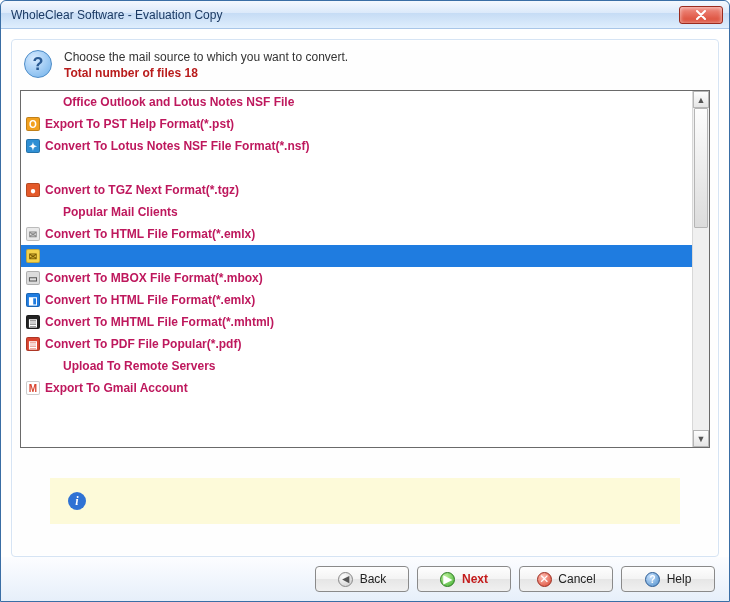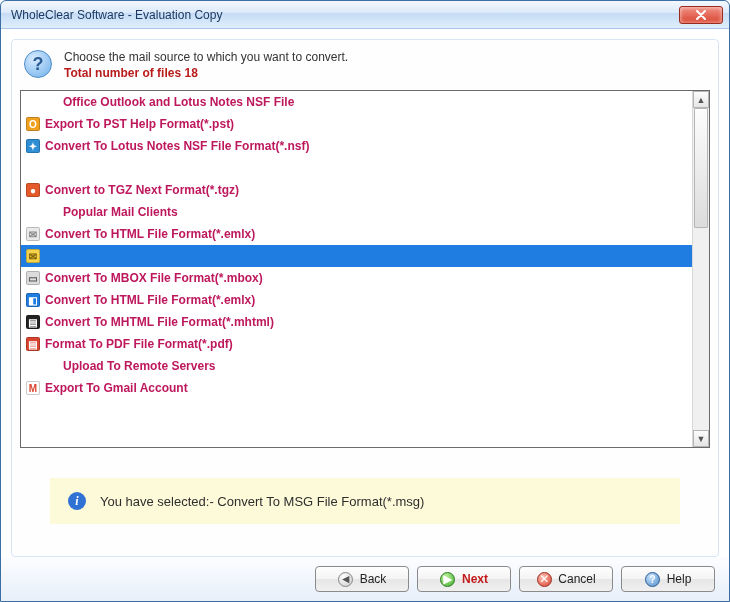--- a/index.html
+++ b/index.html
@@ -130,21 +130,21 @@
             <div class="list-row">
               <span class="icon-slot">
                 <span style="width: 14px; height: 14px; border-radius: 2px; display: flex; align-items: center; justify-content: center; font-size: 10px; font-weight: bold; background: rgb(34, 34, 34); color: rgb(255, 255, 255); border: 1px solid rgba(0, 0, 0, 0.2);">▤</span>
               </span>
               <span class="label">Convert To MHTML File Format(*.mhtml)</span>
             </div>
             <div class="list-row">
               <span class="icon-slot">
                 <span style="width: 14px; height: 14px; border-radius: 2px; display: flex; align-items: center; justify-content: center; font-size: 10px; font-weight: bold; background: rgb(217, 68, 47); color: rgb(255, 255, 255); border: 1px solid rgba(0, 0, 0, 0.2);">▤</span>
               </span>
-              <span class="label">Format To PDF File Format(*.pdf)</span>
+              <span class="label">Convert To PDF File Popular(*.pdf)</span>
             </div>
             <div class="list-row heading">
               <span class="icon-slot"></span>
               <span class="label">Upload To Remote Servers</span>
             </div>
             <div class="list-row">
               <span class="icon-slot">
                 <span style="width: 14px; height: 14px; border-radius: 2px; display: flex; align-items: center; justify-content: center; font-size: 10px; font-weight: bold; background: rgb(255, 255, 255); color: rgb(217, 68, 47); border: 1px solid rgba(0, 0, 0, 0.2);">M</span>
               </span>
               <span class="label">Export To Gmail Account</span>
@@ -154,21 +154,20 @@
           <div class="sb-btn">▲</div>
           <div class="sb-track">
             <div class="sb-thumb"></div>
           </div>
           <div class="sb-btn">▼</div>
         </div>
       </div>
 
       <div class="info-strip">
         <div class="info-icon">i</div>
-        <div class="msg">You have selected:- Convert To MSG File Format(*.msg)</div>
       </div>
 
     </div>
 
     <div class="footer">
       <div class="btn">
         <span class="bicon">
             <span class="ico-circle ico-back">◄</span>
           </span>
         <span class="btxt">Back</span>

